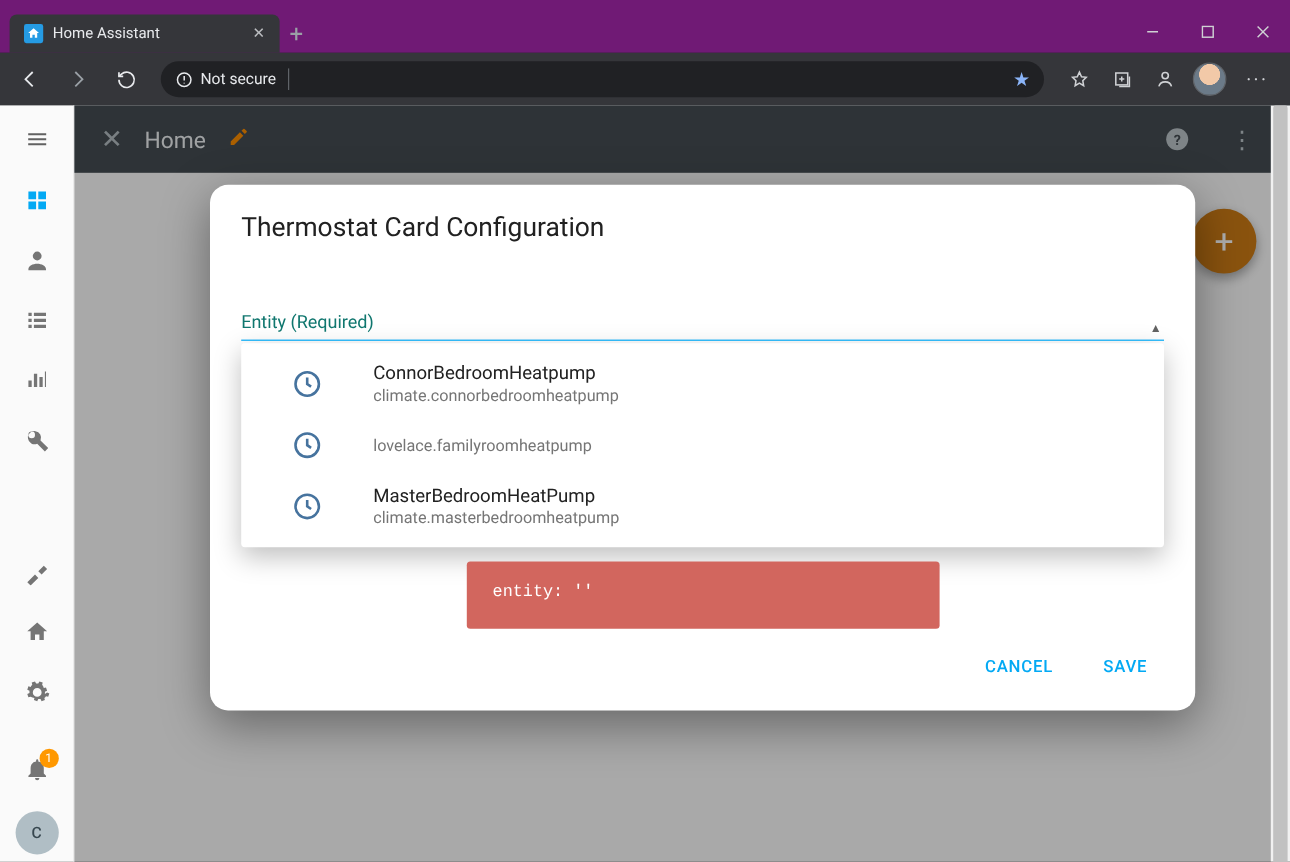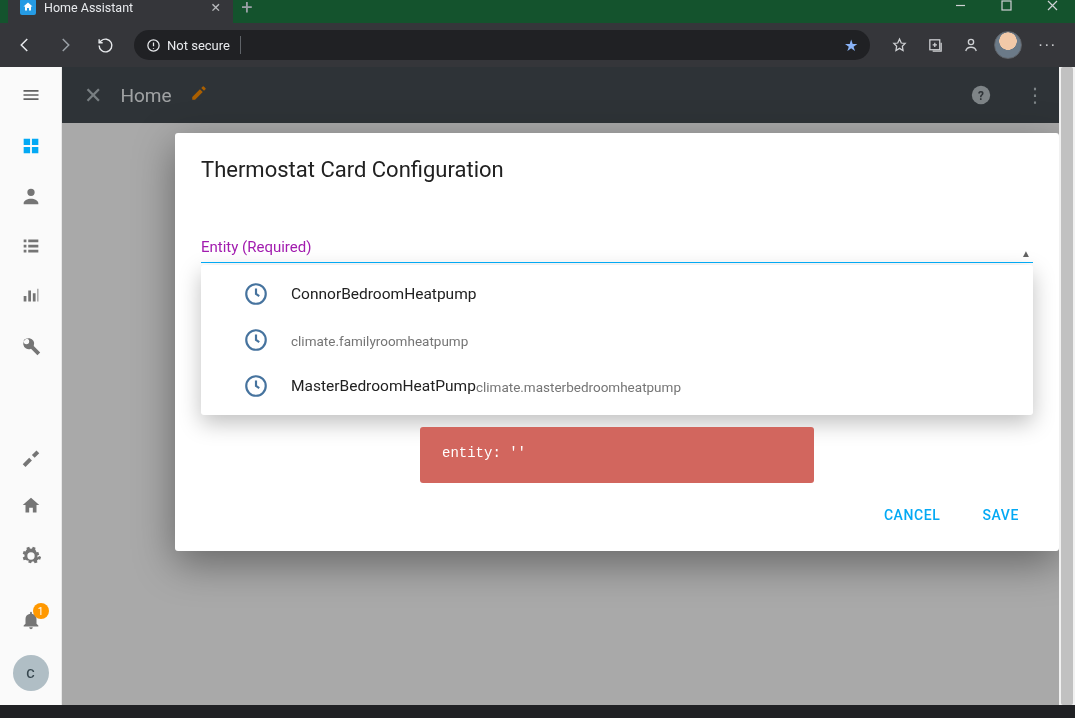--- a/index.html
+++ b/index.html
@@ -1,19 +1,19 @@
 <!DOCTYPE html>
 <html><head>
 <meta charset="utf-8">
 <style>
   * { box-sizing: border-box; margin: 0; padding: 0; font-family: Roboto, "Segoe UI", Arial, sans-serif; }
   body { width: 1075px; height: 718px; background: #202124; overflow: hidden; }
 
   
-  .titlebar { height: 23px; background: #14532d; display: flex; align-items: flex-end; }
+  .titlebar { height: 44px; background: #701a75; display: flex; align-items: flex-end; }
   .tab { display: flex; align-items: center; gap: 8px; margin-left: 8px; height: 32px;
          padding: 0 12px; background: #35363a; border-radius: 6px 6px 0 0; color: #e8eaed; font-size: 12.5px; width: 225px; }
   .tab .favicon { width: 16px; height: 16px; background:#259be4; border-radius:2px; display:flex;align-items:center;justify-content:center;}
   .tab .favicon svg{width:12px;height:12px;fill:#fff;}
   .tab .tabclose { margin-left: auto; cursor: pointer; opacity: .75; }
   .newtab { color: #9aa0a6; width: 28px; text-align: center; font-size: 20px; line-height: 32px; cursor: pointer; }
   .wincontrols { margin-left: auto; display: flex; }
   .wincontrols div { width: 46px; height: 36px; display:flex;align-items:center;justify-content:center; color:#cfd1d4; cursor:pointer; }
   .wincontrols svg{width:11px;height:11px;stroke:#cfd1d4;stroke-width:1.2;fill:none;}
 
@@ -52,32 +52,32 @@
 
   .fab { position:absolute; right:28px; top:86px; width:54px;height:54px; border-radius:50%; background:#cc7b16; color:#fff; display:flex;align-items:center;justify-content:center; font-size:28px; box-shadow:0 4px 10px rgba(0,0,0,.35); cursor:pointer;}
 
   
   .dim { position:absolute; inset:0; background:rgba(0,0,0,.32);}
 
   .scrollbar { position:absolute; right:0; top:0; bottom:0; width:16px; background:#f1f1f1;}
   .scrollbar .thumb{position:absolute; left:2px; right:2px; top:0; height:100%; background:#c1c1c1; border-radius:2px;}
 
   
-  .modal { position:absolute; left:113px; top:66px; width:884px; background:#fff; border-radius:3px; box-shadow:0 12px 40px rgba(0,0,0,.4); padding:24px 26px 14px;}
+  .modal { position:absolute; left:113px; top:66px; width:821px; background:#fff; border-radius:15px; box-shadow:0 12px 40px rgba(0,0,0,.4); padding:24px 26px 14px;}
   .modal h1{ font-size:22px; font-weight:400; color:#212121; }
-  .field-label{ margin-top:56px; font-size:15px; color:#a21caf; }
+  .field-label{ margin-top:56px; font-size:15px; color:#0f766e; }
   .field-underline{ height:1px; background:#03a9f4; margin-top:6px; position:relative;}
   .field-caret{ position:absolute; right:2px; top:-14px; color:#616161; font-size:10px;}
 
   .dropdown { margin-top:2px; background:#fff; border-radius:3px; box-shadow:0 8px 22px rgba(0,0,0,.25); padding:6px 0;}
   .opt { display:flex; align-items:center; gap:22px; padding:10px 14px 10px 42px; cursor:pointer; position:relative;}
   .opt .oicon{position:absolute; left:42px; width:24px;height:24px; } 
   .opt .oicon{ position:static; width:26px;height:26px; color:#46739e; flex:0 0 26px;}
   .opt .oicon svg{width:26px;height:26px;fill:#46739e;}
-  .opt .texts{display:flex;flex-direction:row;}
+  .opt .texts{display:flex;flex-direction:column;margin-left:20px;}
   .opt .name{font-size:15.5px; color:#212121;}
   .opt .sub{font-size:13.5px; color:#757575; margin-top:2px;}
 
   .codebox { margin: 12px auto 0; width:394px; background:#d2665e; border-radius:3px; padding:18px 22px 22px; color:#fff; font-family: Liberation Mono, monospace; font-size:14px;}
   .modal-actions{ display:flex; justify-content:flex-end; gap:26px; padding:18px 6px 8px; }
   .modal-actions button{ background:none; border:none; color:#03a9f4; font-weight:500; font-size:14px; letter-spacing:.6px; cursor:pointer; padding:6px 8px;}
 </style>
 </head>
 <body>
 
@@ -254,29 +254,30 @@
       </div>
 
       <div class="dropdown">
         <div class="opt">
           <span class="oicon"><svg viewBox="0 0 24 24">
                 <circle cx="12" cy="12" r="9" fill="none" stroke="#46739e" stroke-width="2"></circle>
                 <path d="M12 7v5l3 2" stroke="#46739e" stroke-width="2" fill="none"></path>
               </svg></span>
           <span class="texts">
             <span class="name">ConnorBedroomHeatpump</span>
+            <span class="sub">climate.connorbedroomheatpump</span>
           </span>
         </div>
         <div class="opt">
           <span class="oicon"><svg viewBox="0 0 24 24">
                 <circle cx="12" cy="12" r="9" fill="none" stroke="#46739e" stroke-width="2"></circle>
                 <path d="M12 7v5l3 2" stroke="#46739e" stroke-width="2" fill="none"></path>
               </svg></span>
           <span class="texts">
-            <span class="sub">climate.familyroomheatpump</span>
+            <span class="sub">lovelace.familyroomheatpump</span>
           </span>
         </div>
         <div class="opt">
           <span class="oicon"><svg viewBox="0 0 24 24">
                 <circle cx="12" cy="12" r="9" fill="none" stroke="#46739e" stroke-width="2"></circle>
                 <path d="M12 7v5l3 2" stroke="#46739e" stroke-width="2" fill="none"></path>
               </svg></span>
           <span class="texts">
             <span class="name">MasterBedroomHeatPump</span>
             <span class="sub">climate.masterbedroomheatpump</span>

